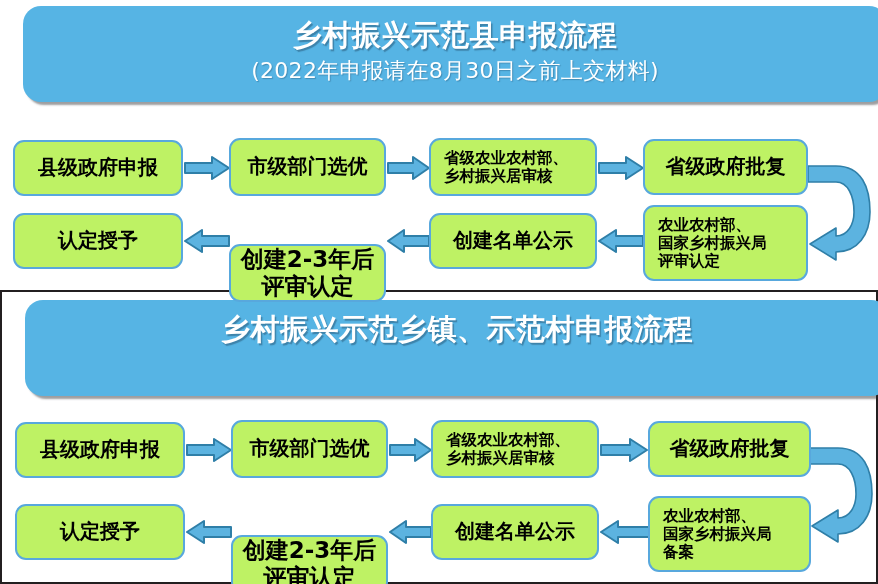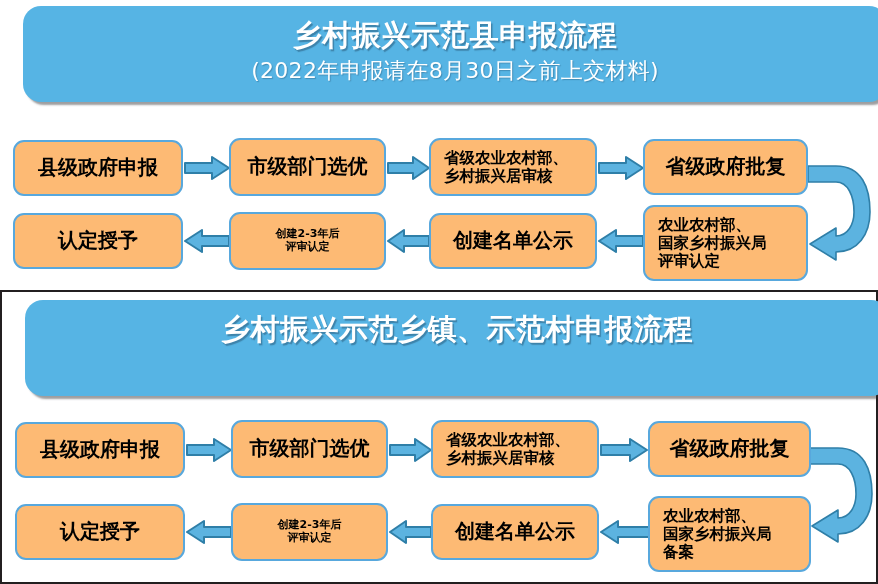--- a/index.html
+++ b/index.html
@@ -60,21 +60,21 @@
     font-weight: normal;
     line-height: 32px;
     letter-spacing: 0.3px;
     text-shadow: 1px 1px 1px rgba(30,70,100,0.35);
     white-space: nowrap;
   }
 
   
   .node {
     position: absolute;
-    background: #fdba74;
+    background: #bef264;
     border: 2px solid #58a8dd;
     border-radius: 11px;
     box-sizing: border-box;
     display: flex;
     align-items: center;
     justify-content: center;
     color: #000000;
     font-weight: bold;
     line-height: 1.18;
     text-align: center;
@@ -82,21 +82,21 @@
   }
   .node.multi {
     justify-content: flex-end;
     text-align: left;
     padding-left: 13px;
   }
   .node .txt { display: block; width: 100%; }
   .node.multi .txt { text-align: left; }
 
   .fs-big   { font-size: 20px; }
-  .fs-mid   { font-size: 11px; }
+  .fs-mid   { font-size: 23px; margin-top: 32px; }
   .fs-small { font-size: 15.5px; }
 
   
   .arrow {
     position: absolute;
     z-index: 2;
   }
   .arrow svg { display: block; }
 
   

